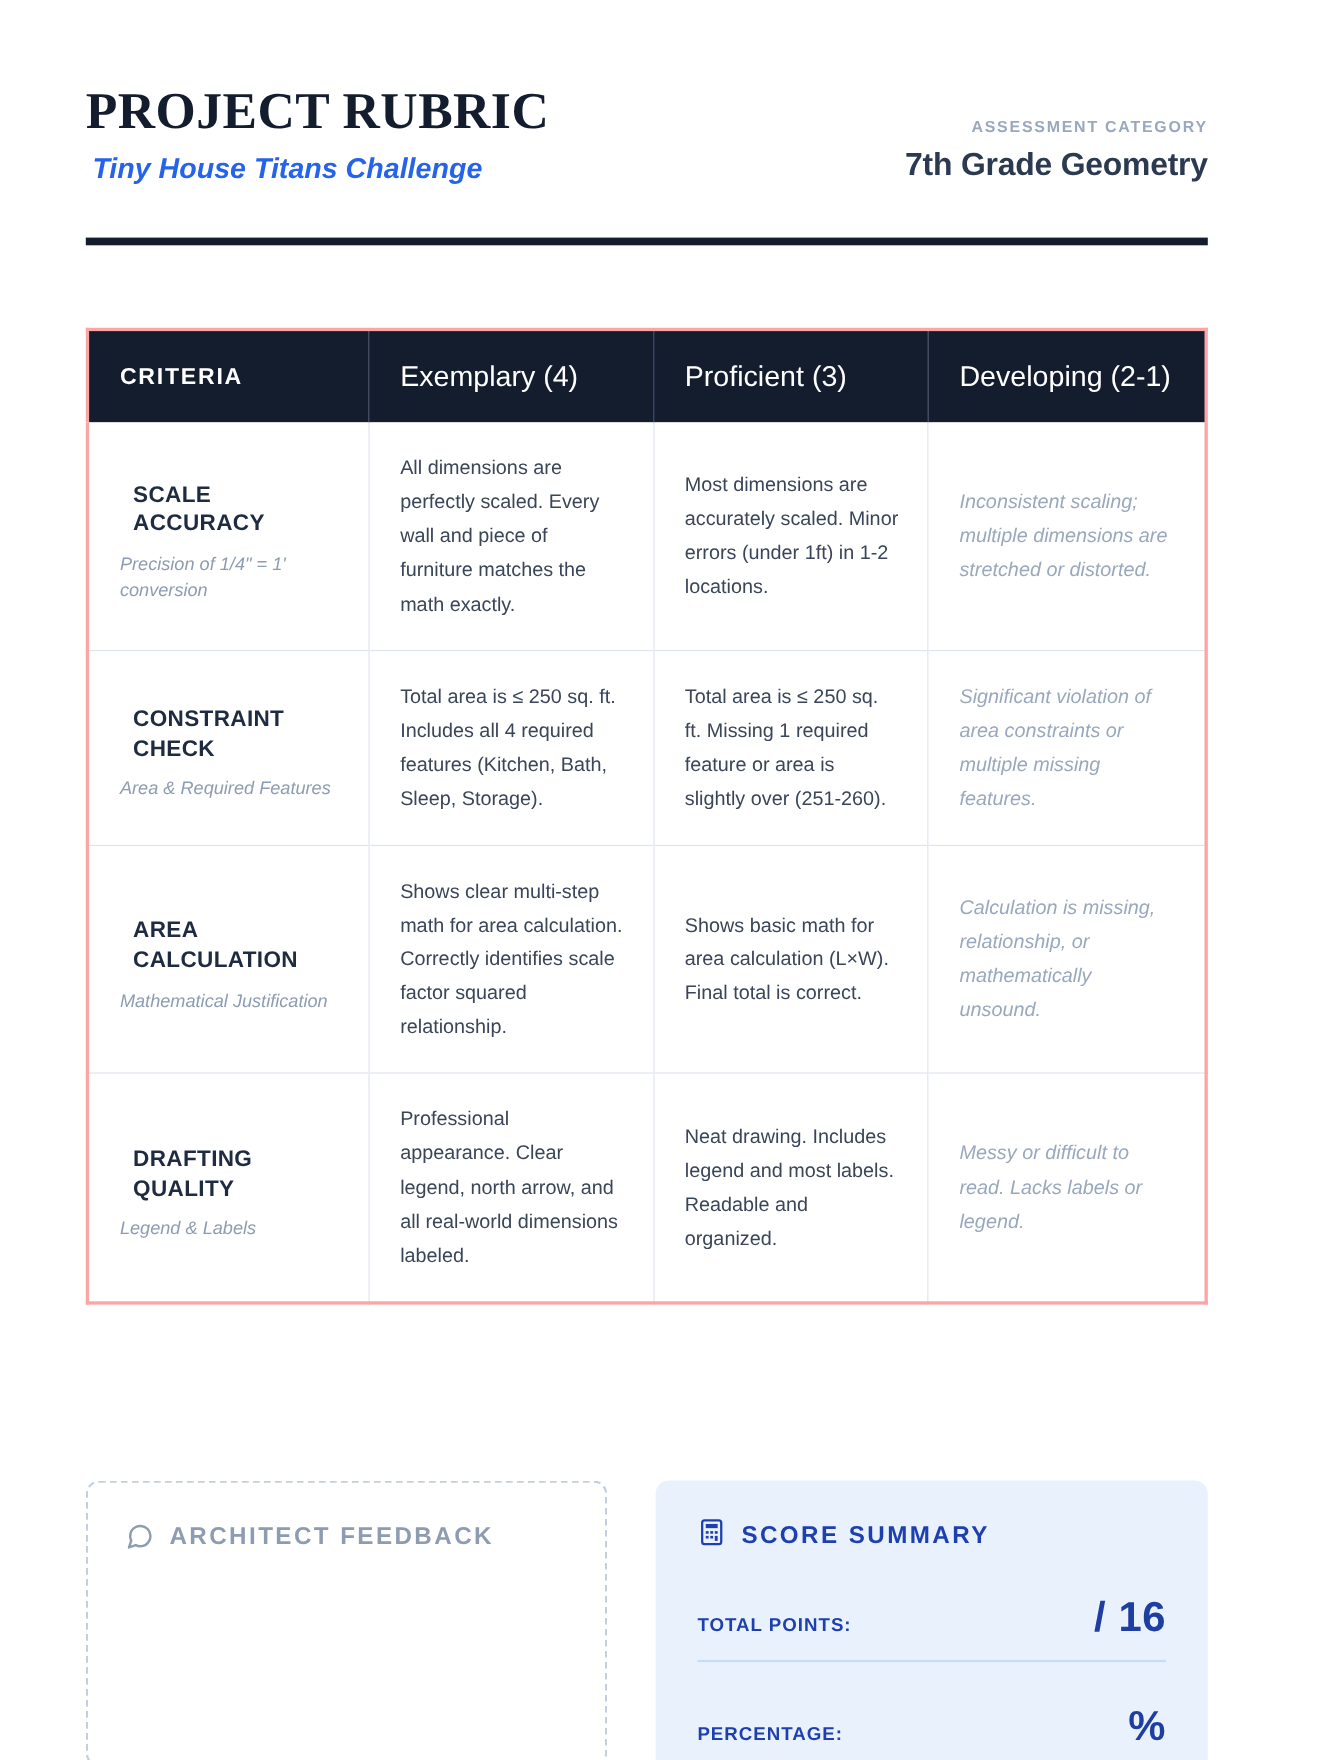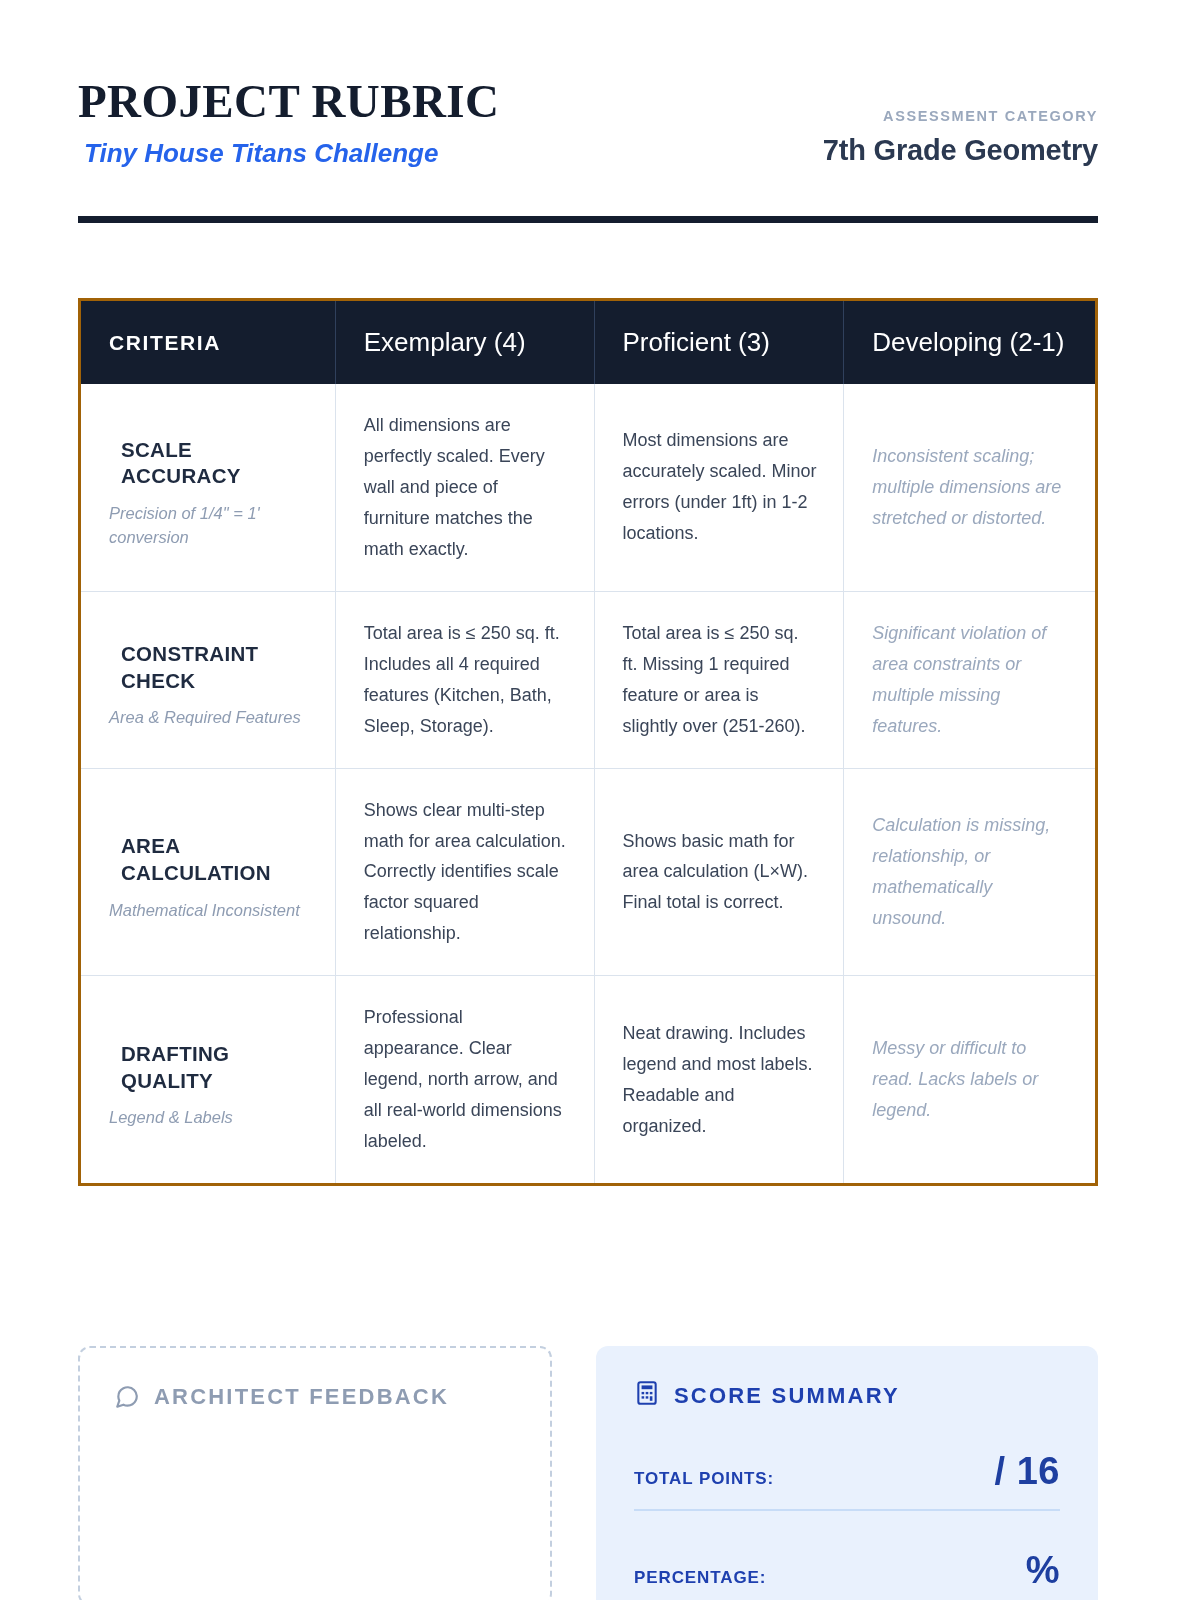--- a/index.html
+++ b/index.html
@@ -84,21 +84,21 @@
     height: 7px;
     background: #141d2e;
   }
 
   
   .rubric-table {
     position: absolute;
     left: 78px;
     top: 298px;
     width: 1020px;
-    border: 3px solid #a16207;
+    border: 3px solid #fca5a5;
     box-sizing: border-box;
     border-collapse: collapse;
     table-layout: fixed;
   }
   .rubric-table col.c-criteria { width: 255px; }
   .rubric-table col.c-ex       { width: 258px; }
   .rubric-table col.c-pro      { width: 249px; }
   .rubric-table col.c-dev      { width: 252px; }
 
   .rubric-table thead th {
@@ -283,21 +283,21 @@
           <div class="crit-name">CONSTRAINT CHECK</div>
           <div class="crit-sub">Area &amp; Required Features</div>
         </td>
         <td class="cell-ex">Total area is ≤ 250 sq. ft. Includes all 4 required features (Kitchen, Bath, Sleep, Storage).</td>
         <td class="cell-pro">Total area is ≤ 250 sq. ft. Missing 1 required feature or area is slightly over (251-260).</td>
         <td class="cell-dev">Significant violation of area constraints or multiple missing features.</td>
       </tr>
       <tr>
         <td class="cell-criteria">
           <div class="crit-name">AREA CALCULATION</div>
-          <div class="crit-sub">Mathematical Inconsistent</div>
+          <div class="crit-sub">Mathematical Justification</div>
         </td>
         <td class="cell-ex">Shows clear multi-step math for area calculation. Correctly identifies scale factor squared relationship.</td>
         <td class="cell-pro">Shows basic math for area calculation (L×W). Final total is correct.</td>
         <td class="cell-dev">Calculation is missing, relationship, or mathematically unsound.</td>
       </tr>
       <tr>
         <td class="cell-criteria">
           <div class="crit-name">DRAFTING QUALITY</div>
           <div class="crit-sub">Legend &amp; Labels</div>
         </td>

